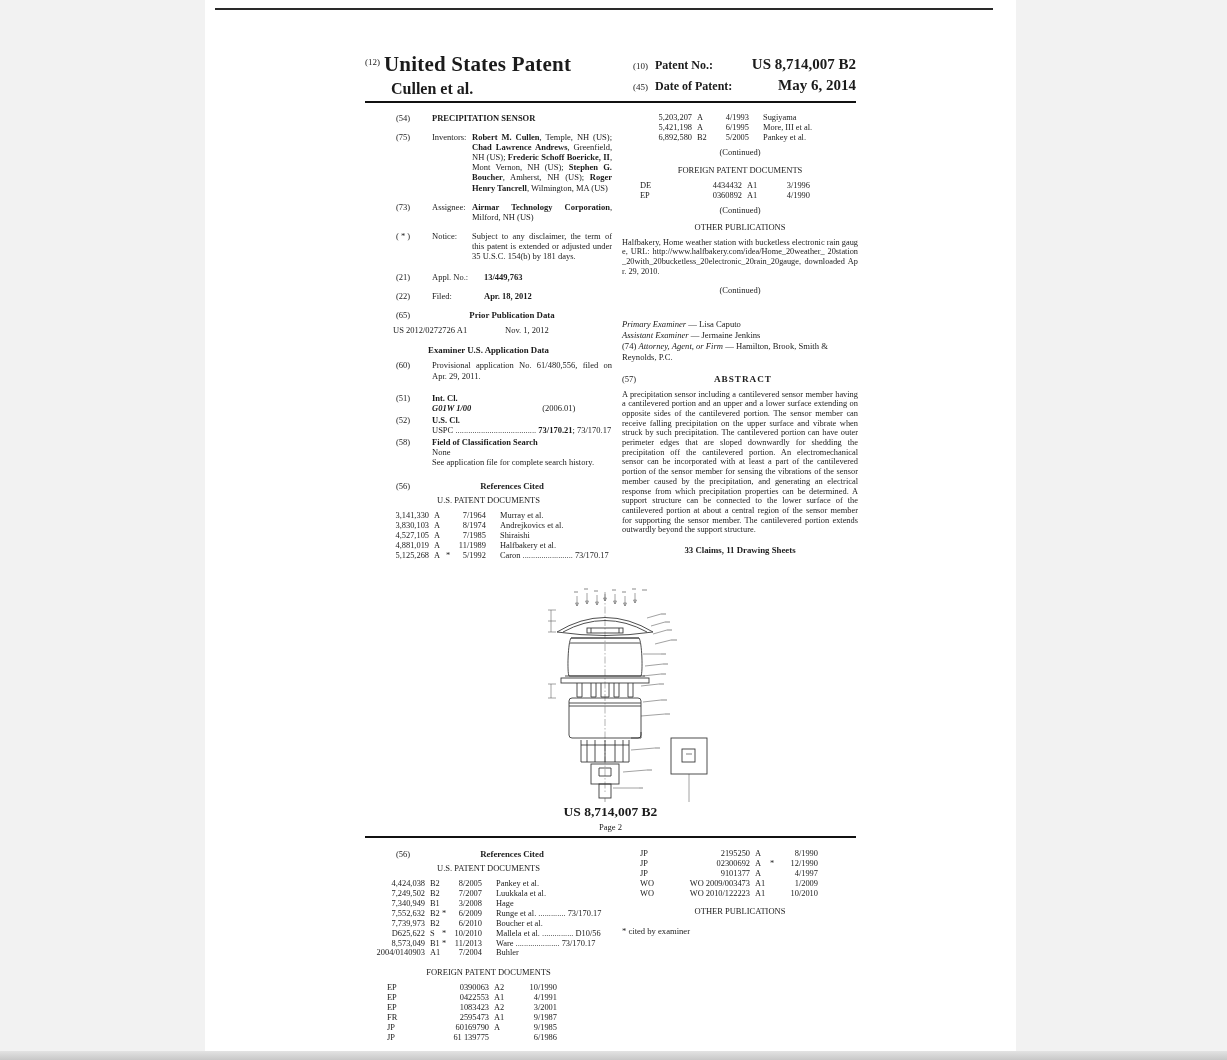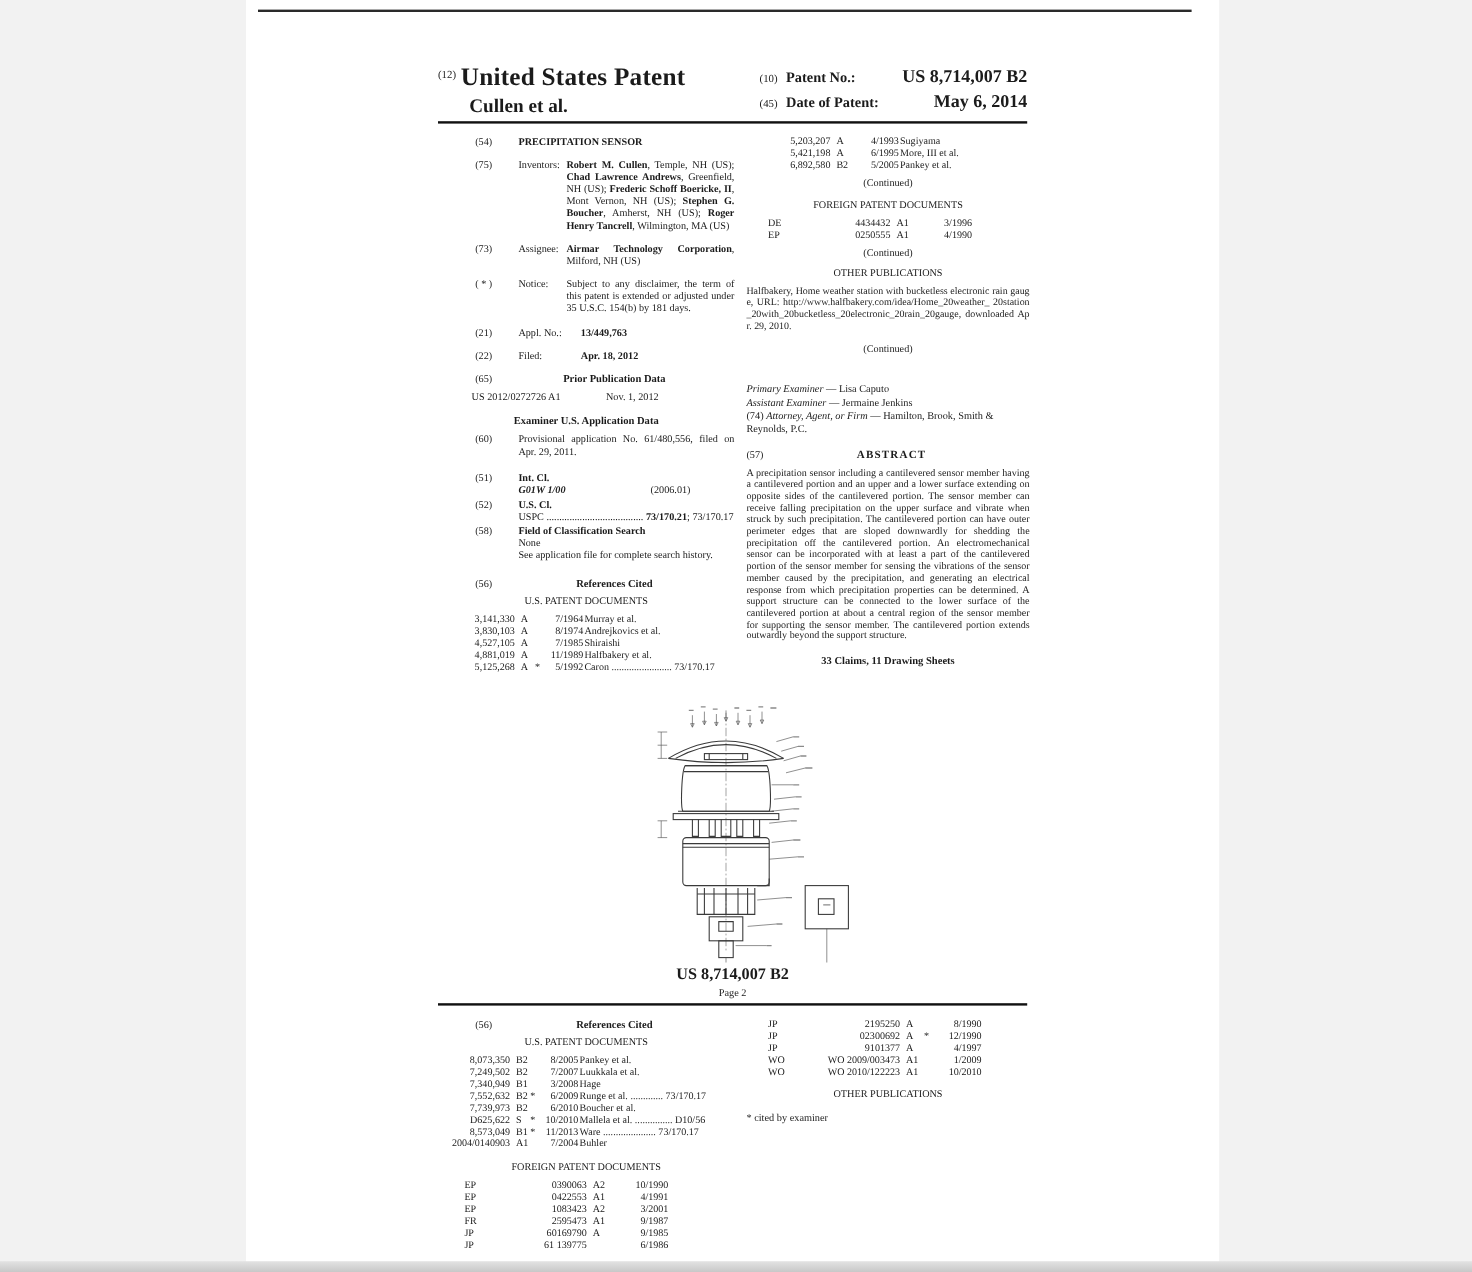--- a/index.html
+++ b/index.html
@@ -46,21 +46,21 @@
   .pubrow .pn { width:112px; }
   .continued { font-size:8.5px; text-align:center; margin:4px 0 7px; }
 
   
   .usrows { margin-left:14px; margin-bottom:4px; }
   .usrow { display:flex; font-size:8.4px; line-height:9.9px; }
   .c-n { width:50px; flex:none; text-align:right; }
   .c-k { width:15px; flex:none; padding-left:5px; }
   .c-s { width:8px; flex:none; text-align:center; }
   .c-d { width:34px; flex:none; text-align:right; }
-  .c-nm { flex:1; padding-left:1px; white-space:nowrap; overflow:hidden; }
+  .c-nm { flex:1; padding-left:14px; white-space:nowrap; overflow:hidden; }
   .frows { margin-left:2px; margin-bottom:4px; }
   .frow { display:flex; font-size:8.4px; line-height:9.9px;padding-left:16px; }
   .f-cc { width:30px; flex:none; }
   .f-n { width:72px; flex:none; text-align:right; }
   .f-k { width:18px; flex:none; padding-left:5px; }
   .f-s { width:8px; flex:none; text-align:center; }
   .f-d { width:42px; flex:none; text-align:right; }
 
   .pub-par { font-size:8.3px; line-height:9.8px; text-align:justify; word-break:break-all; margin-bottom:3px; }
   .pub-par2 { font-size:8.3px; line-height:9.6px; text-align:justify; margin-bottom:3px; }
@@ -260,21 +260,21 @@
 
     <div class="frow">
         <span class="f-cc">DE</span>
         <span class="f-n">4434432</span>
         <span class="f-k">A1</span>
         <span class="f-s"></span>
         <span class="f-d">3/1996</span>
       </div>
         <div class="frow">
         <span class="f-cc">EP</span>
-        <span class="f-n">0250555</span>
+        <span class="f-n">0360892</span>
         <span class="f-k">A1</span>
         <span class="f-s"></span>
         <span class="f-d">4/1990</span>
       </div>
       </div>
     <div class="continued">(Continued)</div>
     <div class="subhead" style="margin-top:2px">OTHER PUBLICATIONS</div>
     <p class="pub-par">Halfbakery, Home weather station with bucketless electronic rain gauge, URL: http://www.halfbakery.com/idea/Home_20weather_ 20station_20with_20bucketless_20electronic_20rain_20gauge, downloaded Apr. 29, 2010.</p>
     <div class="continued" style="margin-top:8px;margin-bottom:10px">(Continued)</div>
     <div class="staff">
@@ -375,21 +375,21 @@
 
   <div class="p2colL">
     <div class="item" style="margin-bottom:4px">
       <span class="inum">(56)</span>
       <span class="ibody heading-c" style="padding-right:20px">References Cited</span>
     </div>
     <div class="subhead">U.S. PATENT DOCUMENTS</div>
     <div class="usrows" style="margin-left:6px">
 
     <div class="usrow">
-        <span class="c-n" style="width:54px">8,073,350</span>
+        <span class="c-n" style="width:54px">4,424,038</span>
         <span class="c-k">B2</span>
         <span class="c-s"></span>
         <span class="c-d">8/2005</span>
         <span class="c-nm"><span>Pankey et al.</span><span></span></span>
       </div>
         <div class="usrow">
         <span class="c-n" style="width:54px">7,249,502</span>
         <span class="c-k">B2</span>
         <span class="c-s"></span>
         <span class="c-d">7/2007</span>

